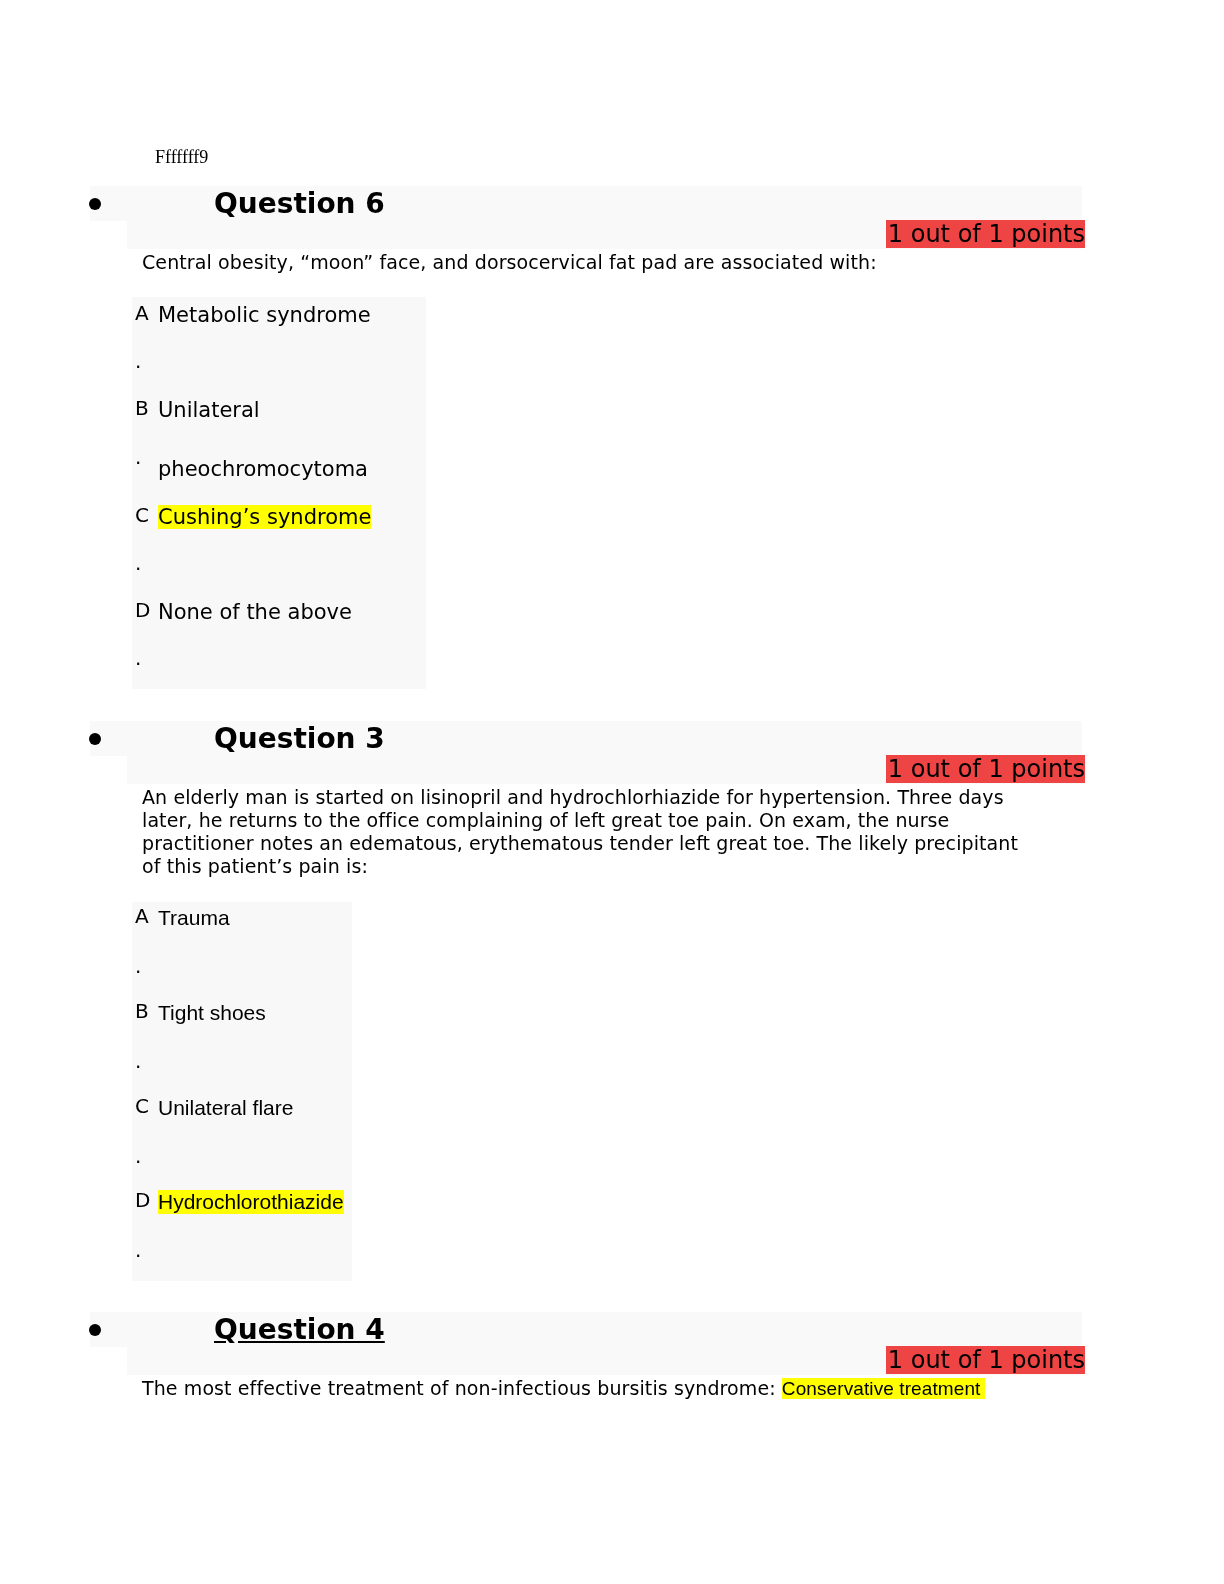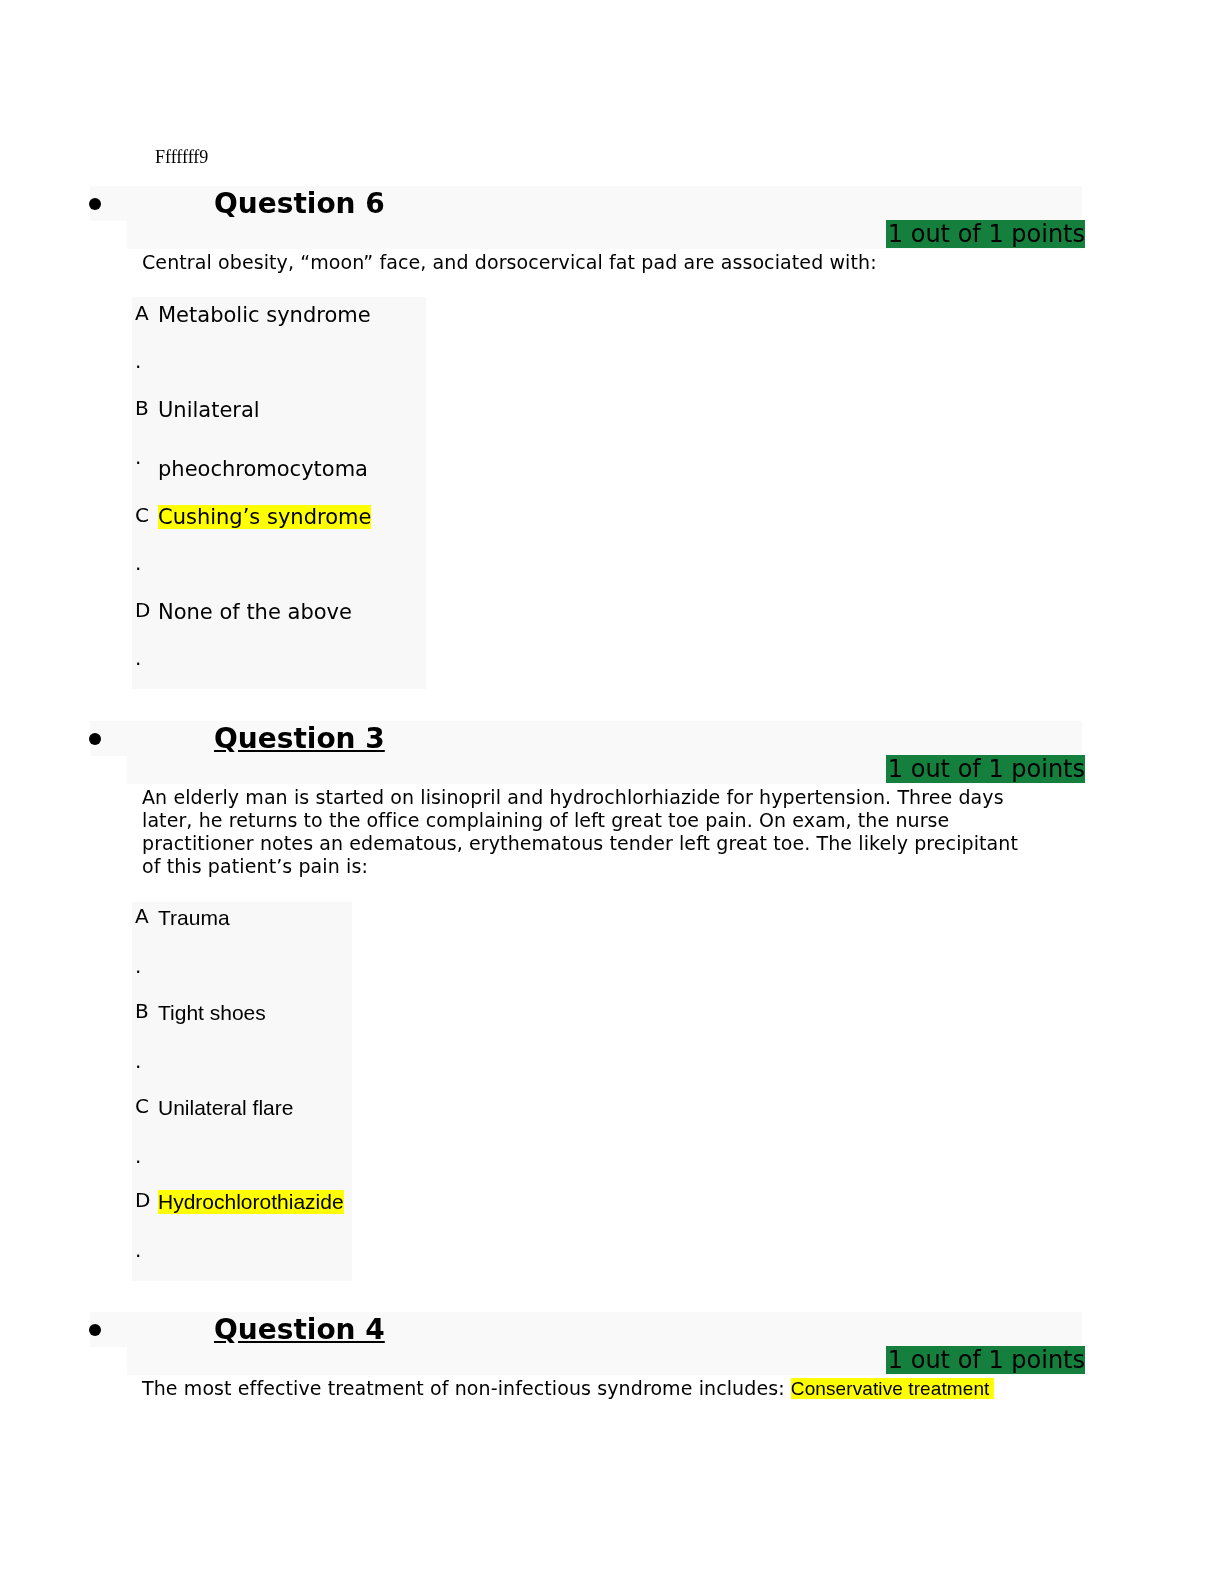--- a/index.html
+++ b/index.html
@@ -3,21 +3,21 @@
 <meta charset="utf-8">
 <style>
   html, body { margin: 0; padding: 0; background: #ffffff; }
   body { width: 1224px; height: 1584px; position: relative; overflow: hidden; color: #000; font-family: "DejaVu Sans", sans-serif; }
   .abs { position: absolute; }
   .doc-label { left: 127px; top: 147px; font-family: "Liberation Serif", serif; font-size: 18px; margin-left: 28px; }
   .q-head { left: 90px; width: 992px; height: 35px; background: #f9f9f9; }
   .q-sub { left: 127px; width: 955px; height: 28px; background: #f9f9f9; }
   .bullet { left: 89px; width: 12px; height: 12px; border-radius: 50%; background: #000; }
   .q-title { left: 214px; font-weight: bold; font-size: 28px; line-height: 34px; }
-  .points { right: 139px; font-size: 24px; line-height: 28px; background: #15803d; padding-left: 2px; }
+  .points { right: 139px; font-size: 24px; line-height: 28px; background: #ef4444; padding-left: 2px; }
   .q-text { left: 142px; font-size: 19px; line-height: 23px; letter-spacing: 0.1px; }
   .q-text.wrap { width: 900px; }
   .answers { left: 132px; background: #f8f8f8; }
   .opt { position: absolute; left: 3px; font-size: 21px; }
   .opt .letter { position: absolute; left: 0; top: 0; font-family: "DejaVu Sans", sans-serif; font-size: 20px; }
   .opt .text { position: absolute; left: 23px; top: 2px; white-space: nowrap; font-family: "DejaVu Sans", sans-serif; }
   .opt .dot { position: absolute; left: 0; font-size: 20px; }
   .sans2 { font-family: "Liberation Sans", sans-serif !important; }
   .hl { background: #ffff00; }
   .hl-answer { background: #ffff00; color: #000000; font-family: "Liberation Sans", sans-serif; font-size: 19px; padding-right: 5px; }
@@ -70,21 +70,21 @@
     <span class="opt" style="top:349px;">
         <span class="dot">.</span>
       </span>
   </div>
 </section>
 
 <section>
   <div class="abs q-head" style="top:721px;"></div>
   <div class="abs q-sub" style="top:756px;"></div>
   <div class="abs bullet" style="top:733px;"></div>
-  <div class="abs q-title" style="top:722px;text-decoration:underline;">Question 3</div>
+  <div class="abs q-title" style="top:722px;">Question 3</div>
   <div class="abs points" style="top:755px;">1 out of 1 points</div>
   <div class="abs q-text wrap" style="top:786px;">An elderly man is started on lisinopril and hydrochlorhiazide for hypertension. Three days later, he returns to the office complaining of left great toe pain. On exam, the nurse practitioner notes an edematous, erythematous tender left great toe. The likely precipitant of this patient’s pain is:</div>
 
   <div class="abs answers" style="top:902px; width:220px; height:379px;">
     <div class="opt" style="top:2px;">
       <span class="letter">A</span>
       <span class="text sans2">Trauma</span>
     </div>
     <span class="opt" style="top:52px;">
         <span class="dot">.</span>
@@ -116,16 +116,16 @@
   </div>
 </section>
 
 <section>
   <div class="abs q-head" style="top:1312px;"></div>
   <div class="abs q-sub" style="top:1347px;"></div>
   <div class="abs bullet" style="top:1324px;"></div>
   <div class="abs q-title" style="top:1313px;text-decoration:underline;">Question 4</div>
   <div class="abs points" style="top:1346px;">1 out of 1 points</div>
   <div class="abs q-text" style="top:1377px; white-space:nowrap;">
-    <span>The most effective treatment of non-infectious syndrome includes:</span>
+    <span>The most effective treatment of non-infectious bursitis syndrome:</span>
     <span class="hl-answer">Conservative treatment</span>
   </div>
 </section>
 
 </body></html>

